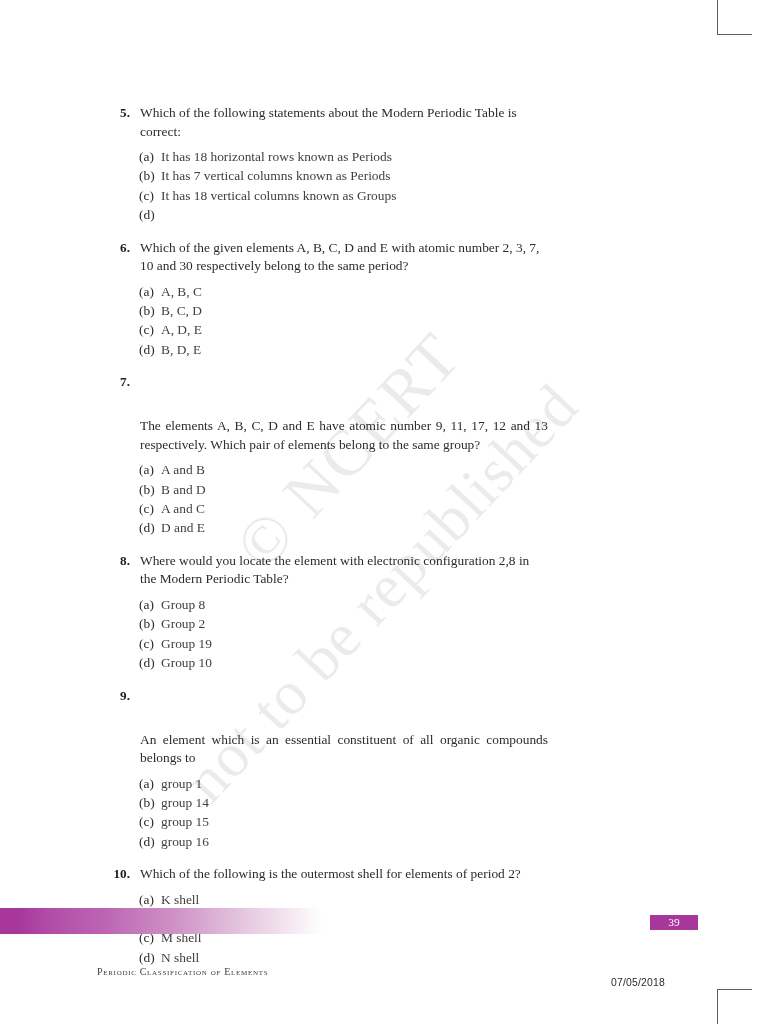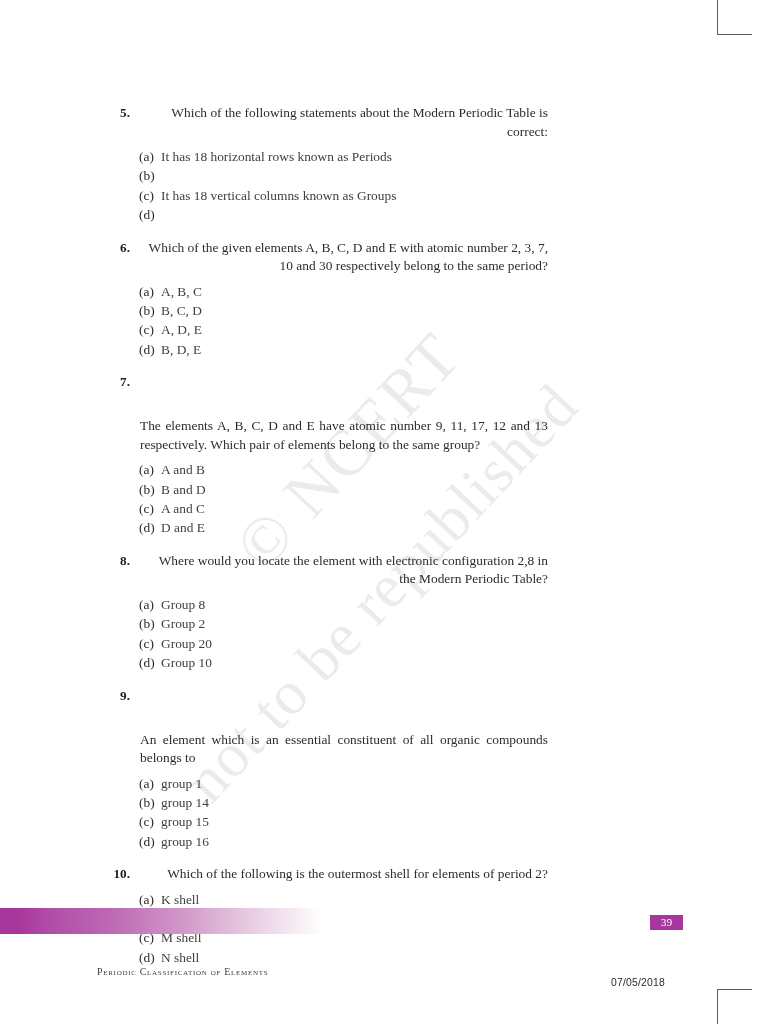--- a/index.html
+++ b/index.html
@@ -100,21 +100,21 @@
     font-weight: bold;
     font-size: 13.2px;
     line-height: 18.5px;
     color: #1f1f1f;
   }
   .q-text {
     flex: 1;
     font-size: 13.4px;
     line-height: 18.5px;
     color: #2b2b2b;
-    text-align: right;
+    text-align: left;
   }
   .q-text.justify {
     text-align: justify;
     text-align-last: left;
     margin-top: 44px;
   }
 
   .options {
     margin-top: 6px;
     padding-left: 33px;
@@ -171,21 +171,21 @@
     letter-spacing: 0.7px;
     color: #3d3d3d;
     white-space: nowrap;
     z-index: 7;
     text-align: center;
   }
   .page-badge {
     position: absolute;
     left: 650px;
     top: 915px;
-    width: 33px;
+    width: 48px;
     height: 15px;
     background: #a8379c;
     color: #ffffff;
     font-family: "Liberation Serif", "DejaVu Serif", serif;
     font-size: 11.4px;
     line-height: 15px;
     text-align: center;
     z-index: 7;
   }
   .date-stamp {
@@ -215,20 +215,21 @@
           <div class="q-num">5.</div>
           <div class="q-text">Which of the following statements about the Modern Periodic Table is correct:</div>
         </div>
         <div class="options">
           <div class="option">
             <span class="opt-key">(a)</span>
             <span class="opt-label">It has 18 horizontal rows known as Periods</span>
           </div>
           <div class="option">
             <span class="opt-key">(b)</span>
+            <span class="opt-label">It has 7 vertical columns known as Periods</span>
           </div>
           <div class="option">
             <span class="opt-key">(c)</span>
             <span class="opt-label">It has 18 vertical columns known as Groups</span>
           </div>
           <div class="option">
             <span class="opt-key">(d)</span>
           </div>
         </div>
       </div>
@@ -289,21 +290,21 @@
           <div class="option">
             <span class="opt-key">(a)</span>
             <span class="opt-label">Group 8</span>
           </div>
           <div class="option">
             <span class="opt-key">(b)</span>
             <span class="opt-label">Group 2</span>
           </div>
           <div class="option">
             <span class="opt-key">(c)</span>
-            <span class="opt-label">Group 20</span>
+            <span class="opt-label">Group 19</span>
           </div>
           <div class="option">
             <span class="opt-key">(d)</span>
             <span class="opt-label">Group 10</span>
           </div>
         </div>
       </div>
       <div class="question-block q9">
         <div class="q-head">
           <div class="q-num">9.</div>

